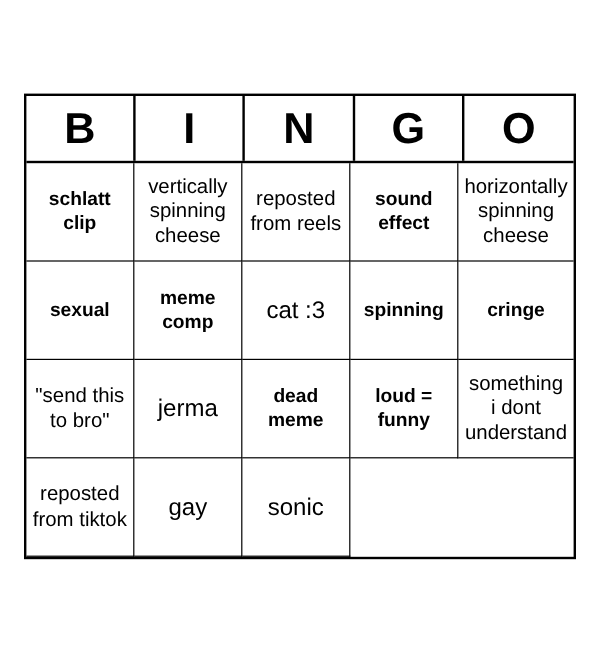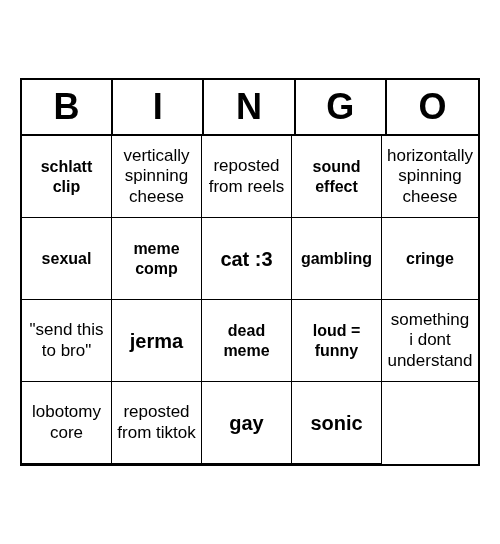--- a/index.html
+++ b/index.html
@@ -48,21 +48,21 @@
       line-height: 1.2;
     }
     .bingo-cell:nth-child(5n) {
       border-right: none;
     }
     .bingo-cell:nth-child(n+21) {
       border-bottom: none;
     }
     .bingo-cell.large-text {
       font-size: 20px;
-      font-weight: bold;
+      font-weight: normal;
     }
     .bingo-cell.medium-text {
       font-size: 16px;
       font-weight: bold;
     }
     .bingo-cell.small-text {
       font-size: 17px;
     }
   </style>
 </head>
@@ -78,25 +78,24 @@
     </div>
   <div class="bingo-grid">
   <div class="bingo-cell medium-text">schlatt clip</div>
       <div class="bingo-cell small-text">vertically spinning cheese</div>
       <div class="bingo-cell small-text">reposted from reels</div>
       <div class="bingo-cell medium-text">sound effect</div>
       <div class="bingo-cell small-text">horizontally spinning cheese</div>
       <div class="bingo-cell medium-text">sexual</div>
       <div class="bingo-cell medium-text">meme comp</div>
       <div class="bingo-cell large-text">cat :3</div>
-      <div class="bingo-cell medium-text">gambling</div>
+      <div class="bingo-cell medium-text">spinning</div>
       <div class="bingo-cell medium-text">cringe</div>
       <div class="bingo-cell small-text">"send this to bro"</div>
       <div class="bingo-cell large-text">jerma</div>
       <div class="bingo-cell medium-text">dead meme</div>
       <div class="bingo-cell medium-text">loud = funny</div>
       <div class="bingo-cell small-text">something i dont understand</div>
-      <div class="bingo-cell small-text">lobotomy core</div>
       <div class="bingo-cell small-text">reposted from tiktok</div>
       <div class="bingo-cell large-text">gay</div>
       <div class="bingo-cell large-text">sonic</div>
     </div>
 </div>
 
 </body></html>

